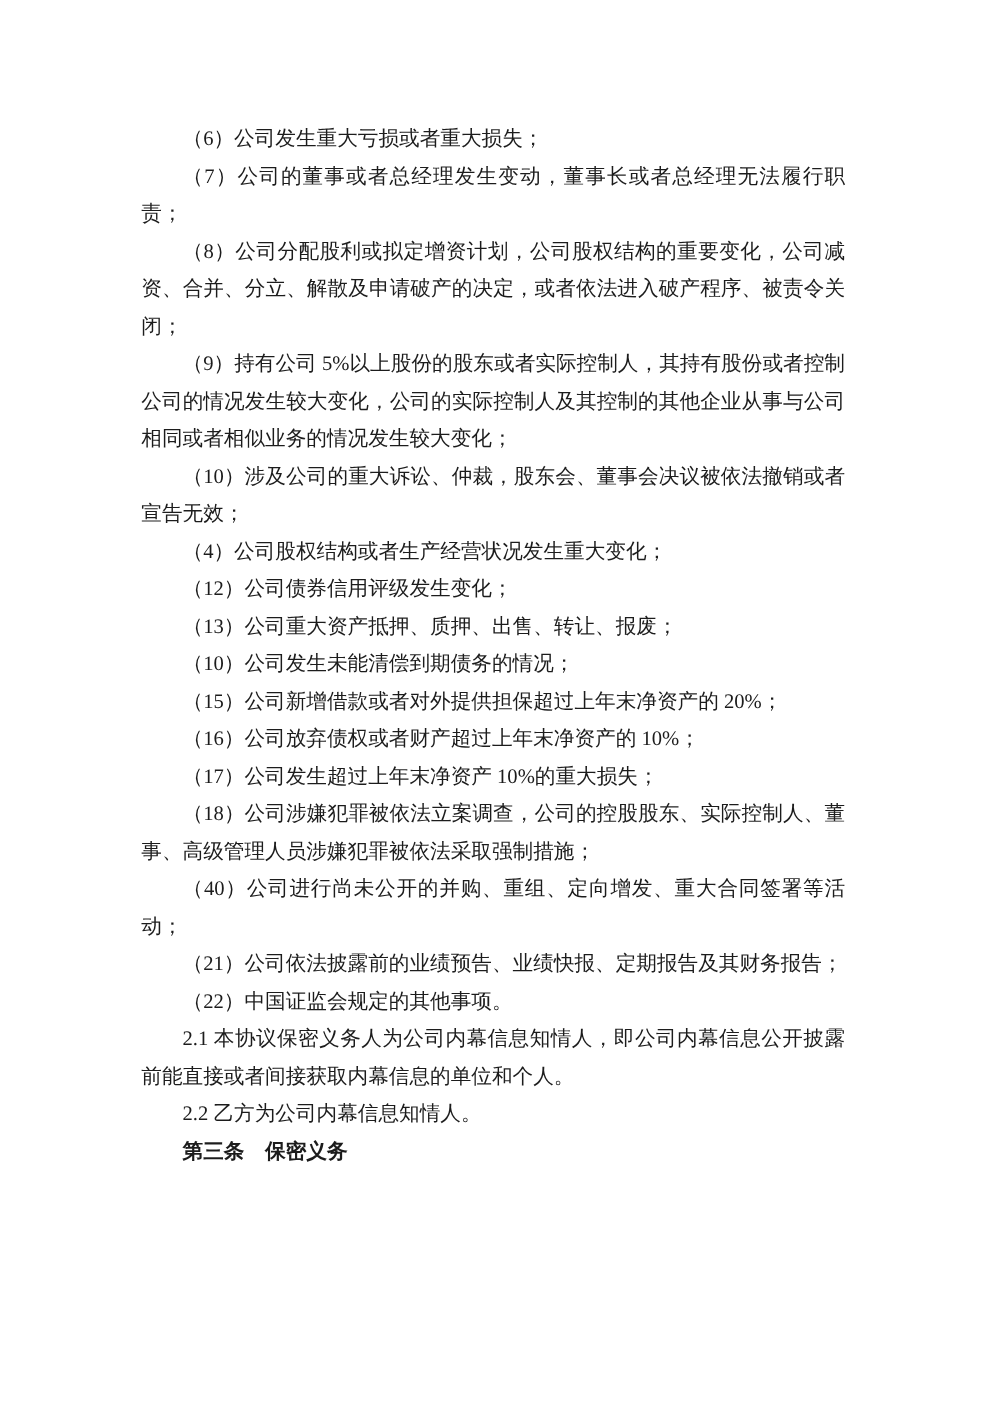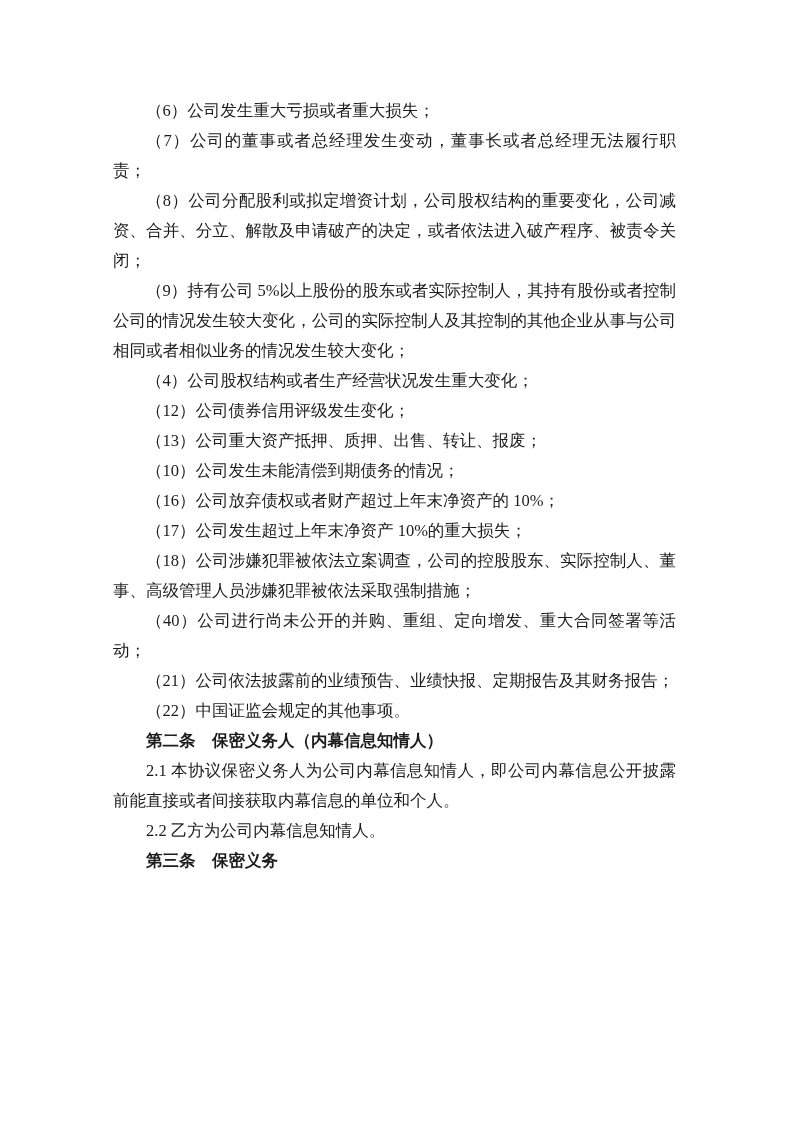--- a/index.html
+++ b/index.html
@@ -39,28 +39,29 @@
 </style>
 </head>
 <body>
 
 <div class="page">
   <div class="doc-content">
     <p class="clause">（6）公司发生重大亏损或者重大损失；</p>
     <p class="clause">（7）公司的董事或者总经理发生变动，董事长或者总经理无法履行职责；</p>
     <p class="clause">（8）公司分配股利或拟定增资计划，公司股权结构的重要变化，公司减资、合并、分立、解散及申请破产的决定，或者依法进入破产程序、被责令关闭；</p>
     <p class="clause">（9）持有公司 5%以上股份的股东或者实际控制人，其持有股份或者控制公司的情况发生较大变化，公司的实际控制人及其控制的其他企业从事与公司相同或者相似业务的情况发生较大变化；</p>
+    <p class="clause">（10）涉及公司的重大诉讼、仲裁，股东会、董事会决议被依法撤销或者宣告无效；</p>
     <p class="clause">（4）公司股权结构或者生产经营状况发生重大变化；</p>
     <p class="clause">（12）公司债券信用评级发生变化；</p>
     <p class="clause">（13）公司重大资产抵押、质押、出售、转让、报废；</p>
     <p class="clause">（10）公司发生未能清偿到期债务的情况；</p>
+    <p class="clause">（15）公司新增借款或者对外提供担保超过上年末净资产的 20%；</p>
     <p class="clause">（16）公司放弃债权或者财产超过上年末净资产的 10%；</p>
     <p class="clause">（17）公司发生超过上年末净资产 10%的重大损失；</p>
     <p class="clause">（18）公司涉嫌犯罪被依法立案调查，公司的控股股东、实际控制人、董事、高级管理人员涉嫌犯罪被依法采取强制措施；</p>
     <p class="clause">（40）公司进行尚未公开的并购、重组、定向增发、重大合同签署等活动；</p>
     <p class="clause">（21）公司依法披露前的业绩预告、业绩快报、定期报告及其财务报告；</p>
     <p class="clause">（22）中国证监会规定的其他事项。</p>
-    <p class="heading">第二条　保密义务人（内幕信息知情人）</p>
     <p class="clause">2.1 本协议保密义务人为公司内幕信息知情人，即公司内幕信息公开披露前能直接或者间接获取内幕信息的单位和个人。</p>
     <p class="clause">2.2 乙方为公司内幕信息知情人。</p>
     <p class="heading">第三条　保密义务</p>
   </div>
 </div>
 
 </body></html>

